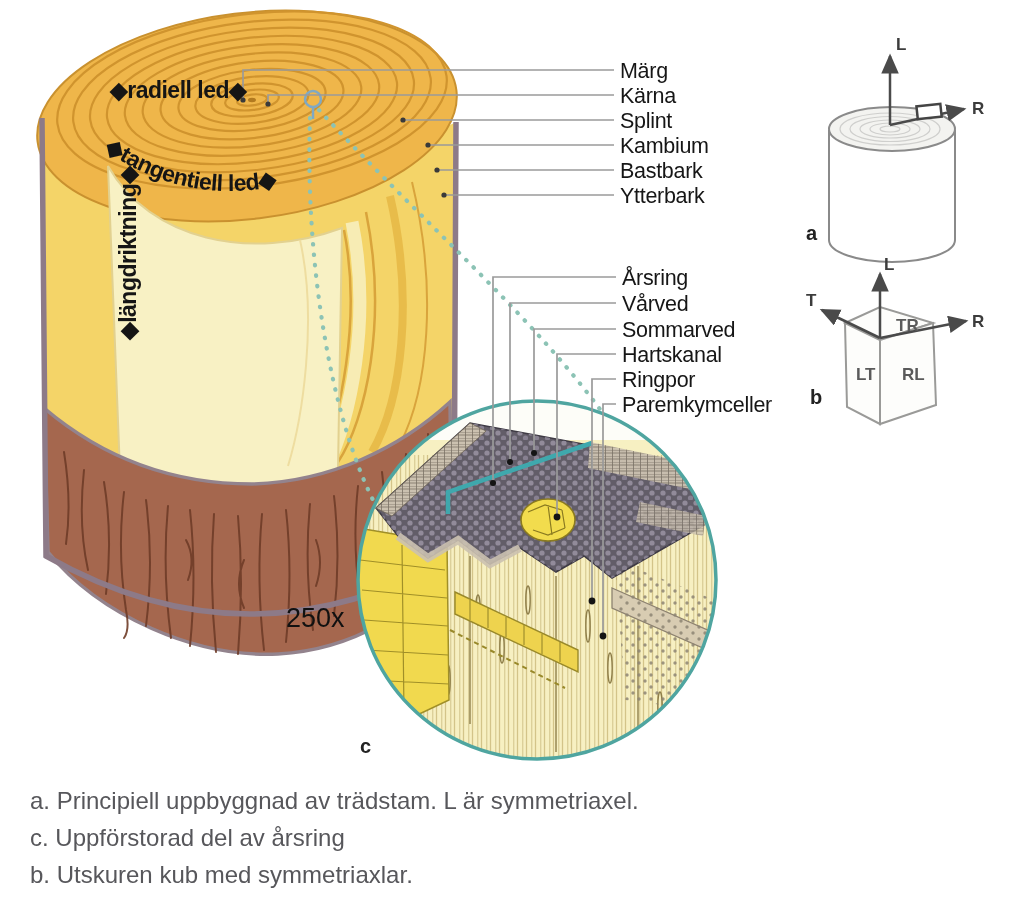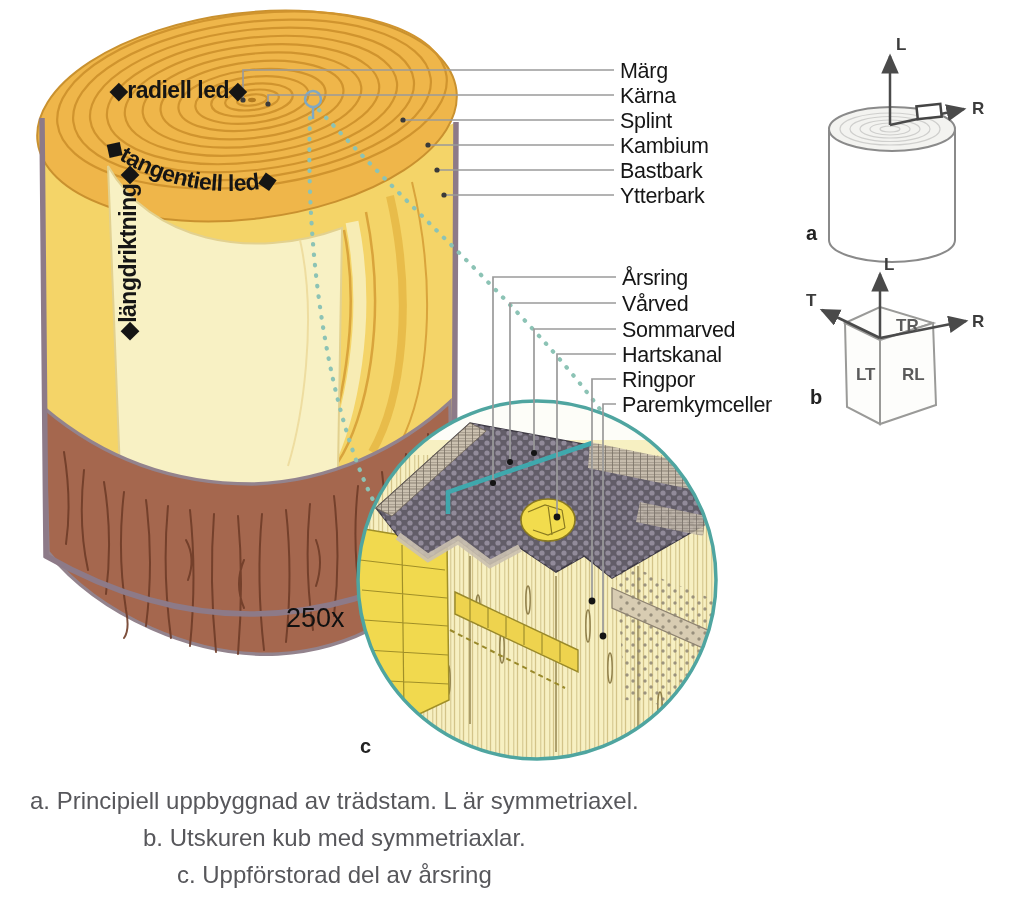--- a/index.html
+++ b/index.html
@@ -1,20 +1,20 @@
 <!DOCTYPE html>
 <html><head>
 <meta charset="utf-8">
 <style>
   html,body{margin:0;padding:0;background:#ffffff;}
   .canvas{position:relative;width:1024px;height:904px;background:#ffffff;overflow:hidden;
           font-family:"Liberation Sans",sans-serif;}
   .canvas svg{position:absolute;left:0;top:0;}
   .captions{position:absolute;left:30px;top:782px;color:#57575b;font-size:24px;line-height:37px;}
-  .caption{white-space:nowrap;text-align:center;}
+  .caption{white-space:nowrap;}
   text{font-family:"Liberation Sans",sans-serif;}
   .lbl{font-size:21.5px;fill:#161616;letter-spacing:-0.3px;}
   .dir{font-size:23px;font-weight:bold;fill:#151515;letter-spacing:-0.5px;}
   .ax{font-size:17px;font-weight:bold;fill:#3c3c3c;}
   .face{font-size:17px;font-weight:bold;fill:#5a5a5a;}
   .panel{font-size:20px;font-weight:bold;fill:#222222;}
   .leader{stroke:#9a9a9a;stroke-width:1.7;fill:none;}
 </style>
 </head>
 <body>
@@ -253,16 +253,16 @@
     <text class="ax" x="972" y="327">R</text>
     <text class="face" x="896" y="331">TR</text>
     <text class="face" x="856" y="380">LT</text>
     <text class="face" x="902" y="380">RL</text>
     <text class="panel" x="810" y="404">b</text>
   </g>
 </svg>
 
 <div class="captions">
   <div class="caption">a. Principiell uppbyggnad av trädstam. L är symmetriaxel.</div>
+  <div class="caption">c. Uppförstorad del av årsring</div>
   <div class="caption">b. Utskuren kub med symmetriaxlar.</div>
-  <div class="caption">c. Uppförstorad del av årsring</div>
 </div>
 </div>
 
 </body></html>

